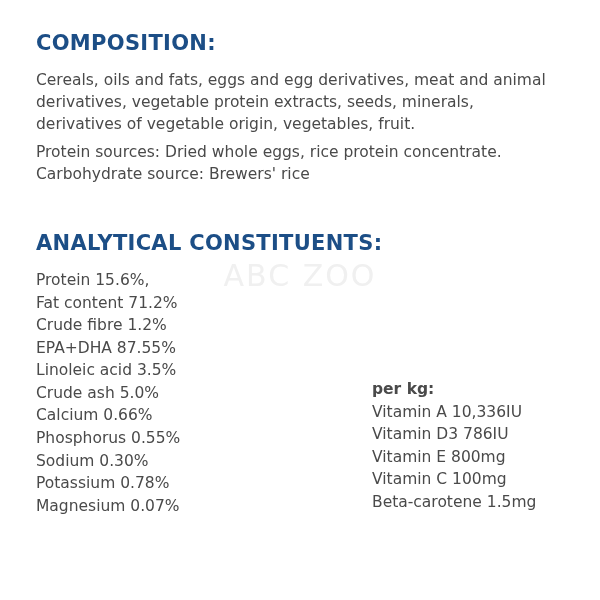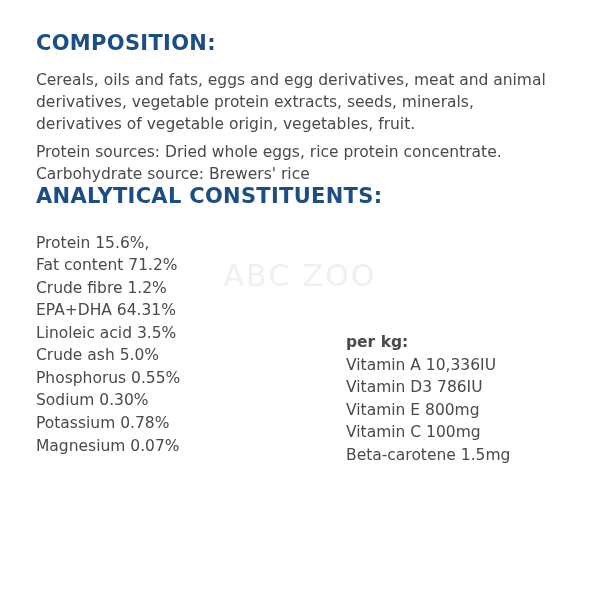--- a/index.html
+++ b/index.html
@@ -53,24 +53,26 @@
   }
   .composition-block {
     margin-bottom: 6px;
   }
   .sub-line {
     font-size: 15.5px;
     line-height: 1.42;
     color: #4a4a4a;
   }
   .analytical-section {
+    margin-top: 47px;
   }
   .columns {
     display: flex;
-    align-items: center;
+    align-items: flex-start;
+    gap: 26px;
   }
   .col-left {
     width: 310px;
     flex: 0 0 310px;
   }
   .col-right {
     flex: 1 1 auto;
     padding-top: 109px;
   }
   .stat-line {
@@ -100,23 +102,24 @@
     <div class="sub-line"><span class="lead">Carbohydrate source:</span><span> Brewers' rice</span></div>
   </section>
 
   <section class="analytical-section">
     <h2 class="section-title">ANALYTICAL CONSTITUENTS:</h2>
     <div class="columns">
       <div class="col-left">
         <div class="stat-line">Protein 15.6%,</div>
         <div class="stat-line">Fat content 71.2%</div>
         <div class="stat-line">Crude fibre 1.2%</div>
-        <div class="stat-line">EPA+DHA 64.31%</div>
+        <div class="stat-line">EPA+DHA 87.55%</div>
         <div class="stat-line">Linoleic acid 3.5%</div>
         <div class="stat-line">Crude ash 5.0%</div>
+        <div class="stat-line">Calcium 0.66%</div>
         <div class="stat-line">Phosphorus 0.55%</div>
         <div class="stat-line">Sodium 0.30%</div>
         <div class="stat-line">Potassium 0.78%</div>
         <div class="stat-line">Magnesium 0.07%</div>
       </div>
       <div class="col-right">
         <div class="per-kg">per kg:</div>
         <div class="stat-line">Vitamin A 10,336IU</div>
         <div class="stat-line">Vitamin D3 786IU</div>
         <div class="stat-line">Vitamin E 800mg</div>

